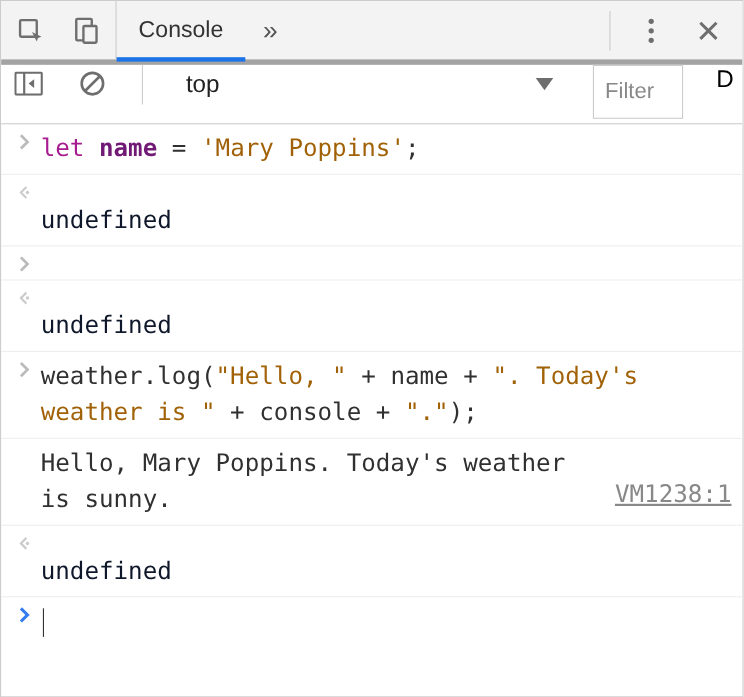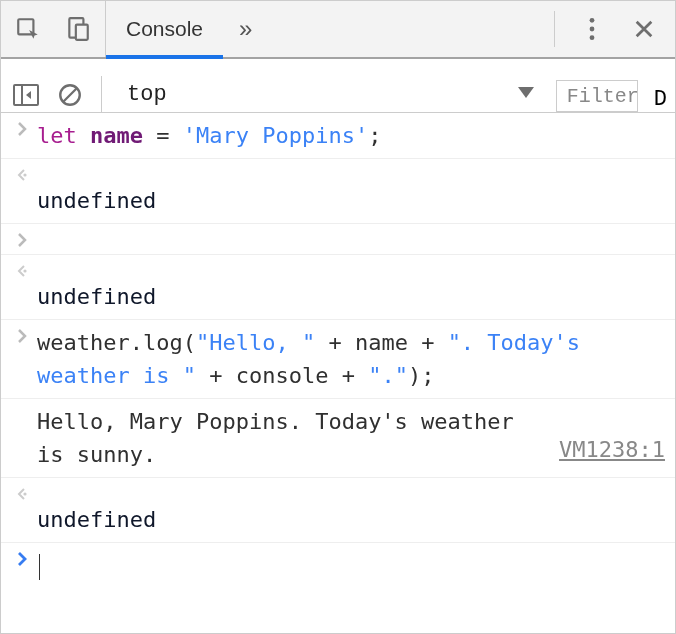--- a/index.html
+++ b/index.html
@@ -10,21 +10,21 @@
       background: #fff;
       width: 676px;
       height: 634px;
       overflow: hidden;
       border: 1px solid #ccc;
     }
     .topbar {
       display: flex;
       align-items: center;
       height: 58px;
-      border-bottom: 2px solid #a3a3a3;
+      border-bottom: 5px solid #a3a3a3;
       background: #f3f3f3;
     }
     .tb-group {
       display: flex;
       align-items: center;
       height: 100%;
       border-right: 1px solid #ccc;
       padding: 0 12px;
       gap: 20px;
     }
@@ -44,27 +44,26 @@
       padding: 0 20px;
       font-size: 21px;
       color: #333;
       border-bottom: 4px solid #1a73e8;
       position: relative;
       top: 2px;
     }
     .spacer { flex: 1; }
     .toolbar {
       display: flex;
-      align-items: flex-end;
+      align-items: flex-start;
       height: 54px;
       border-bottom: 1px solid #ccc;
       background: #fff;
       padding: 0 8px;
-      gap: 10px;
-      font-family: Liberation Mono, monospace;
+      gap: 24px;
     }
     .tb2-icon {
       display: inline-flex;
       align-items: center;
       justify-content: center;
       width: 34px;
       height: 34px;
       color: #6e6e6e;
     }
     .sep-v {
@@ -84,21 +83,21 @@
       font-size: 22px;
       color: #222;
     }
     .filter-box {
       border: 1px solid #ccc;
       padding: 4px 10px;
       font-size: 20px;
       color: #888;
       background: #fff;
       width: 82px;
-      height: 32px;
+      height: 49px;
       display: flex;
       align-items: center;
     }
     .rtext {
       font-size: 22px;
       color: #000;
       margin-left: 6px;
     }
     .console {
       font-family: Menlo, Consolas, monospace;
@@ -121,21 +120,21 @@
     .gutter.active { color: #367cf1; }
     .content {
       flex: 1;
       white-space: pre-wrap;
       word-break: break-word;
       color: #303030;
     }
     .undef { color: #0f172a; margin-top: 19px; }
     .kw { color: #a71d8f; }
     .vname { color: #701a75; font-weight: bold; }
-    .str { color: #3b82f6; }
+    .str { color: #a16207; }
     .log-row .content { color: #303030; }
     .src-link {
       float: right;
       color: #888;
       text-decoration: underline;
       margin-left: 18px;
       margin-top: 28px;
     }
     .cursor {
       display: inline-block;

